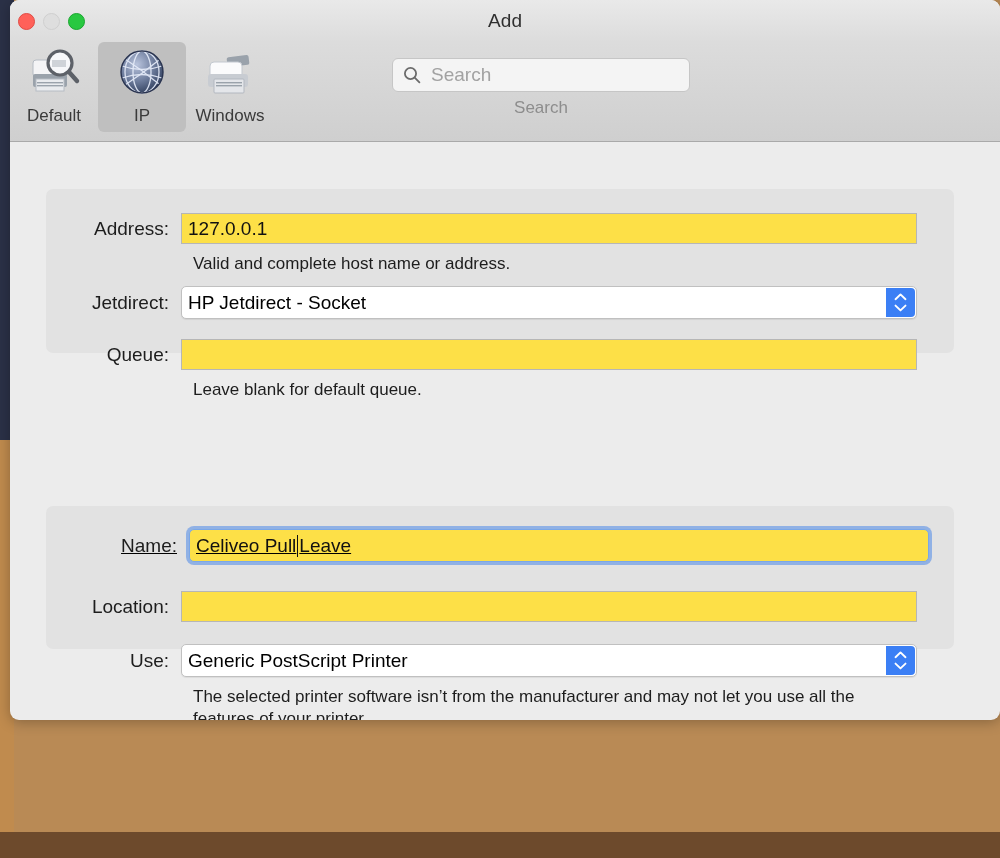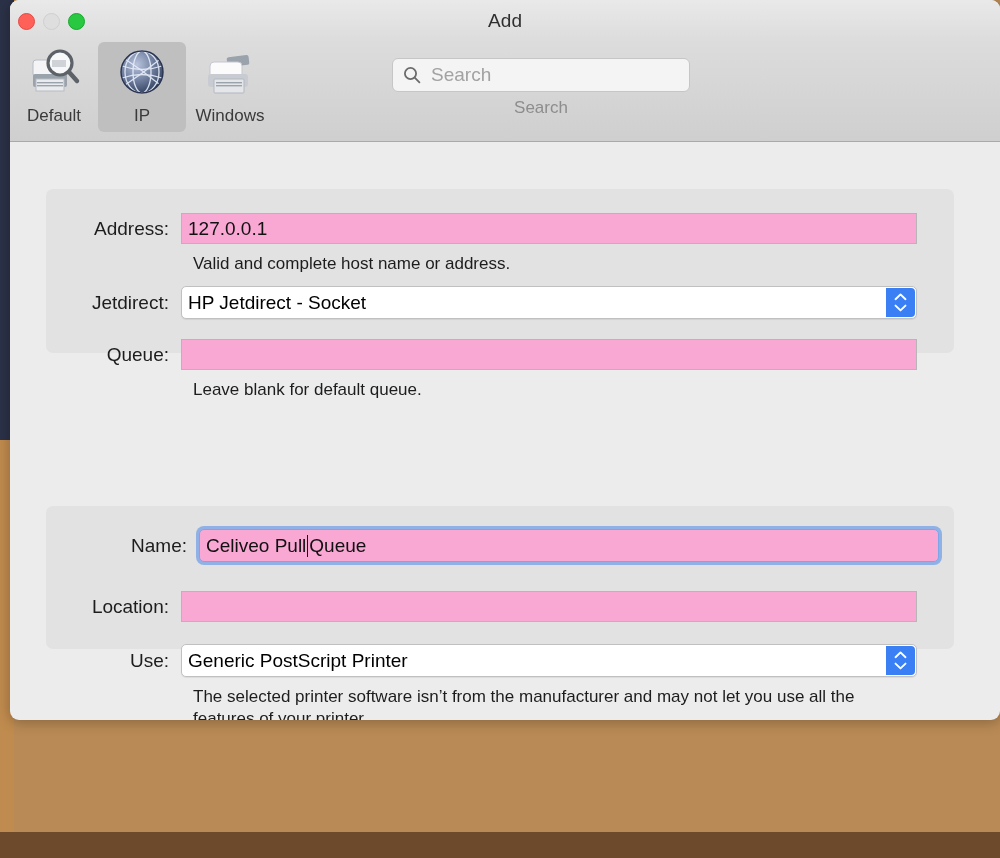--- a/index.html
+++ b/index.html
@@ -174,21 +174,21 @@
   .flabel {
     width: 135px;
     text-align: right;
     padding-right: 12px;
     font-size: 19px;
     color: #1d1d1d;
     box-sizing: border-box;
   }
   .textfield {
     height: 31px;
-    background: #f9a8d4;
+    background: #fde047;
     border: 1px solid #b6b6b6;
     box-sizing: border-box;
     display: flex;
     align-items: center;
     padding: 0 6px;
     font-size: 19px;
     color: #111;
   }
   .textfield.focused {
     border: 1px solid #7aa7e8;
@@ -363,26 +363,26 @@
         <span class="flabel">Queue:</span>
         <span class="textfield" style="width:736px;"></span>
       </div>
 
       <div class="hint" style="left:147px; top:190px;">Leave blank for default queue.</div>
 
     </div>
 
     <div class="panel panel-bottom">
 
-      <div class="row" style="left:18px; top:23px; width:908px;">
+      <div class="row" style="left:8px; top:23px; width:908px;text-decoration:underline;">
         <span class="flabel">Name:</span>
         <span class="textfield focused" style="width:740px;">
           <span>Celiveo Pull </span>
             <span class="caret"></span>
-            <span>Queue</span>
+            <span>Leave</span>
         </span>
       </div>
 
       <div class="row" style="left:0; top:85px; width:908px;">
         <span class="flabel">Location:</span>
         <span class="textfield" style="width:736px;"></span>
       </div>
 
       <div class="row" style="left:0; top:138px; width:908px;">
         <span class="flabel">Use:</span>

